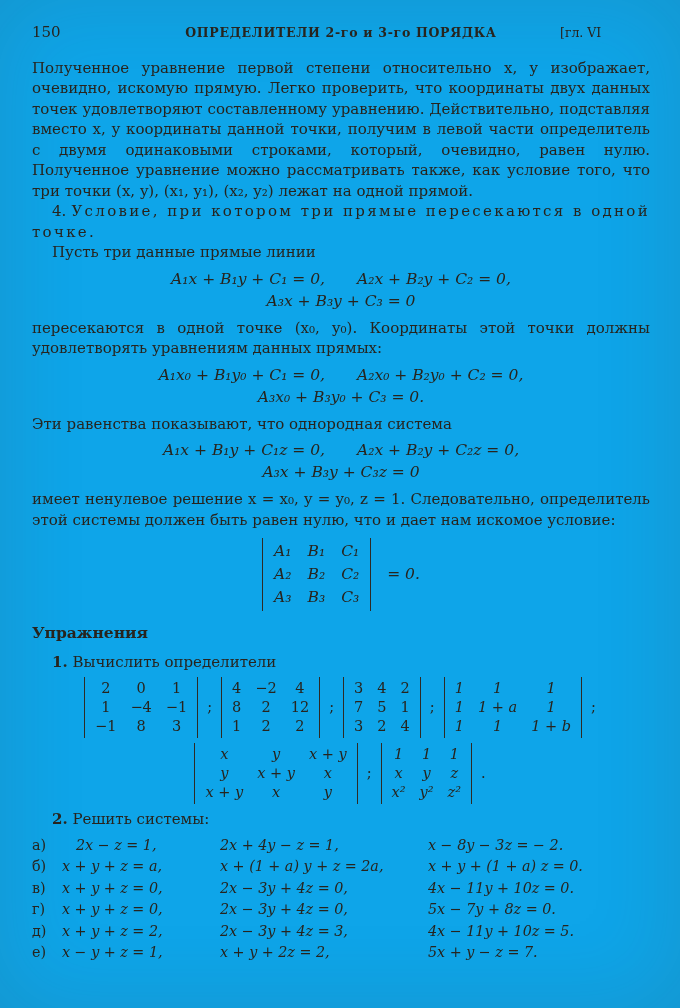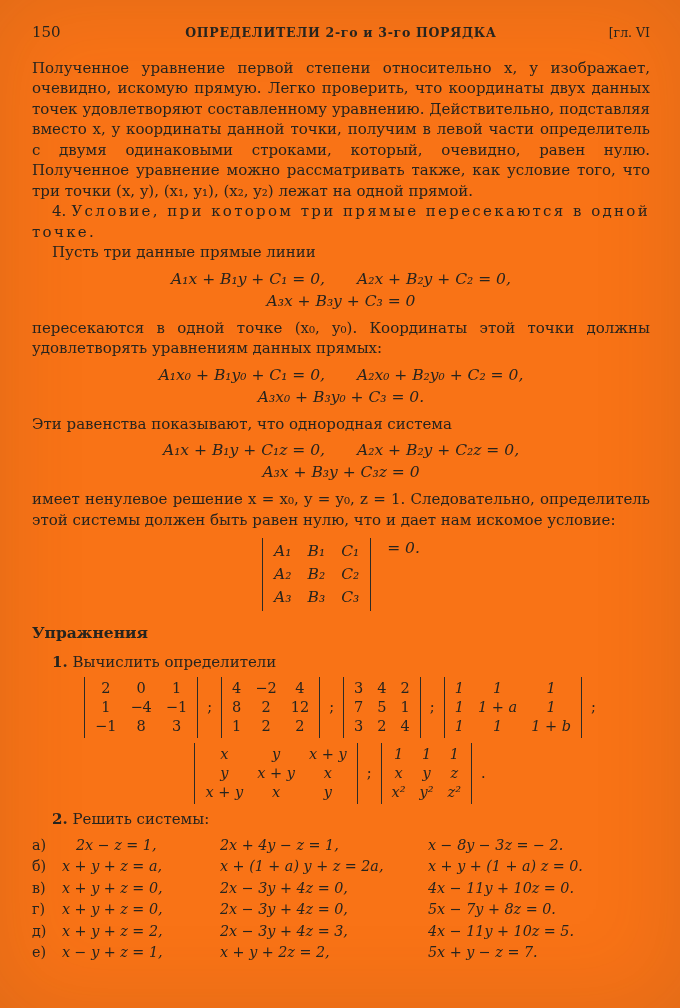--- a/index.html
+++ b/index.html
@@ -1,39 +1,39 @@
 <!DOCTYPE html>
 <html><head>
 <meta charset="utf-8">
 <style>
   * { margin:0; padding:0; box-sizing:border-box; }
   html,body { background:#a8a49d; }
   .page{
     width:680px; height:1008px; margin:0 auto; overflow:hidden;
-    background:#f97316;
+    background:#0ea5e9;
     box-shadow: inset 0 0 90px rgba(70,58,35,.14);
     padding:22px 30px 14px 32px;
     font-family:"DejaVu Serif","Liberation Serif",serif;
     font-size:15px; line-height:20.5px; color:#27241e;
   }
   .pagehead{ display:flex; align-items:baseline; margin-bottom:14px; }
   .pagehead .num{ width:90px; font-size:15px; }
   .pagehead .title{ flex:1; text-align:center; font-size:12.5px; font-weight:bold; letter-spacing:.7px; }
-  .pagehead .chap{ width:90px; text-align:right; font-size:12.5px; }
+  .pagehead .chap{ width:90px; text-align:left; font-size:12.5px; }
   p.body{ text-align:justify; }
   .ind{ text-indent:20px; }
   .spaced{ letter-spacing:2.3px; }
   .math{ font-style:italic; }
   .eqblock{ margin:5px 0 6px; }
   .eqline{ display:flex; justify-content:center; gap:32px; font-size:15.5px; line-height:22px; }
   .det{ display:inline-table; border-left:1.4px solid #2e2b25; border-right:1.4px solid #2e2b25; padding:2px 3px; }
   .mrow{ display:table-row; }
   .mcell{ display:table-cell; padding:0 7px; text-align:center; line-height:19px; }
   .italic{ font-style:italic; }
-  .bigdet{ display:flex; justify-content:center; align-items:flex-start; gap:16px; margin:8px 0 6px; font-size:15.5px; }
+  .bigdet{ display:flex; justify-content:center; align-items:center; gap:16px; margin:8px 0 6px; font-size:15.5px; }
   .bigdet .mcell{ padding:1px 8px; line-height:21px; }
   .extitle{ text-align:left; font-size:15.5px; font-weight:bold; margin:12px 0 8px; }
   .exline{ text-align:justify; }
   .exline b{ font-weight:bold; }
   .detrow{ display:flex; justify-content:center; align-items:center; gap:7px; font-size:14.5px; margin:5px 0; }
   .detrow .sep{ align-self:center; margin:0 2px; }
   .sysgrid{ display:grid; grid-template-columns:30px 158px 208px 1fr; font-size:14.3px; line-height:21.5px; margin-top:5px; }
   .sysgrid .syslabel{ font-style:normal; }
   .sysgrid .pad-a{ padding-left:14px; }
 </style>

